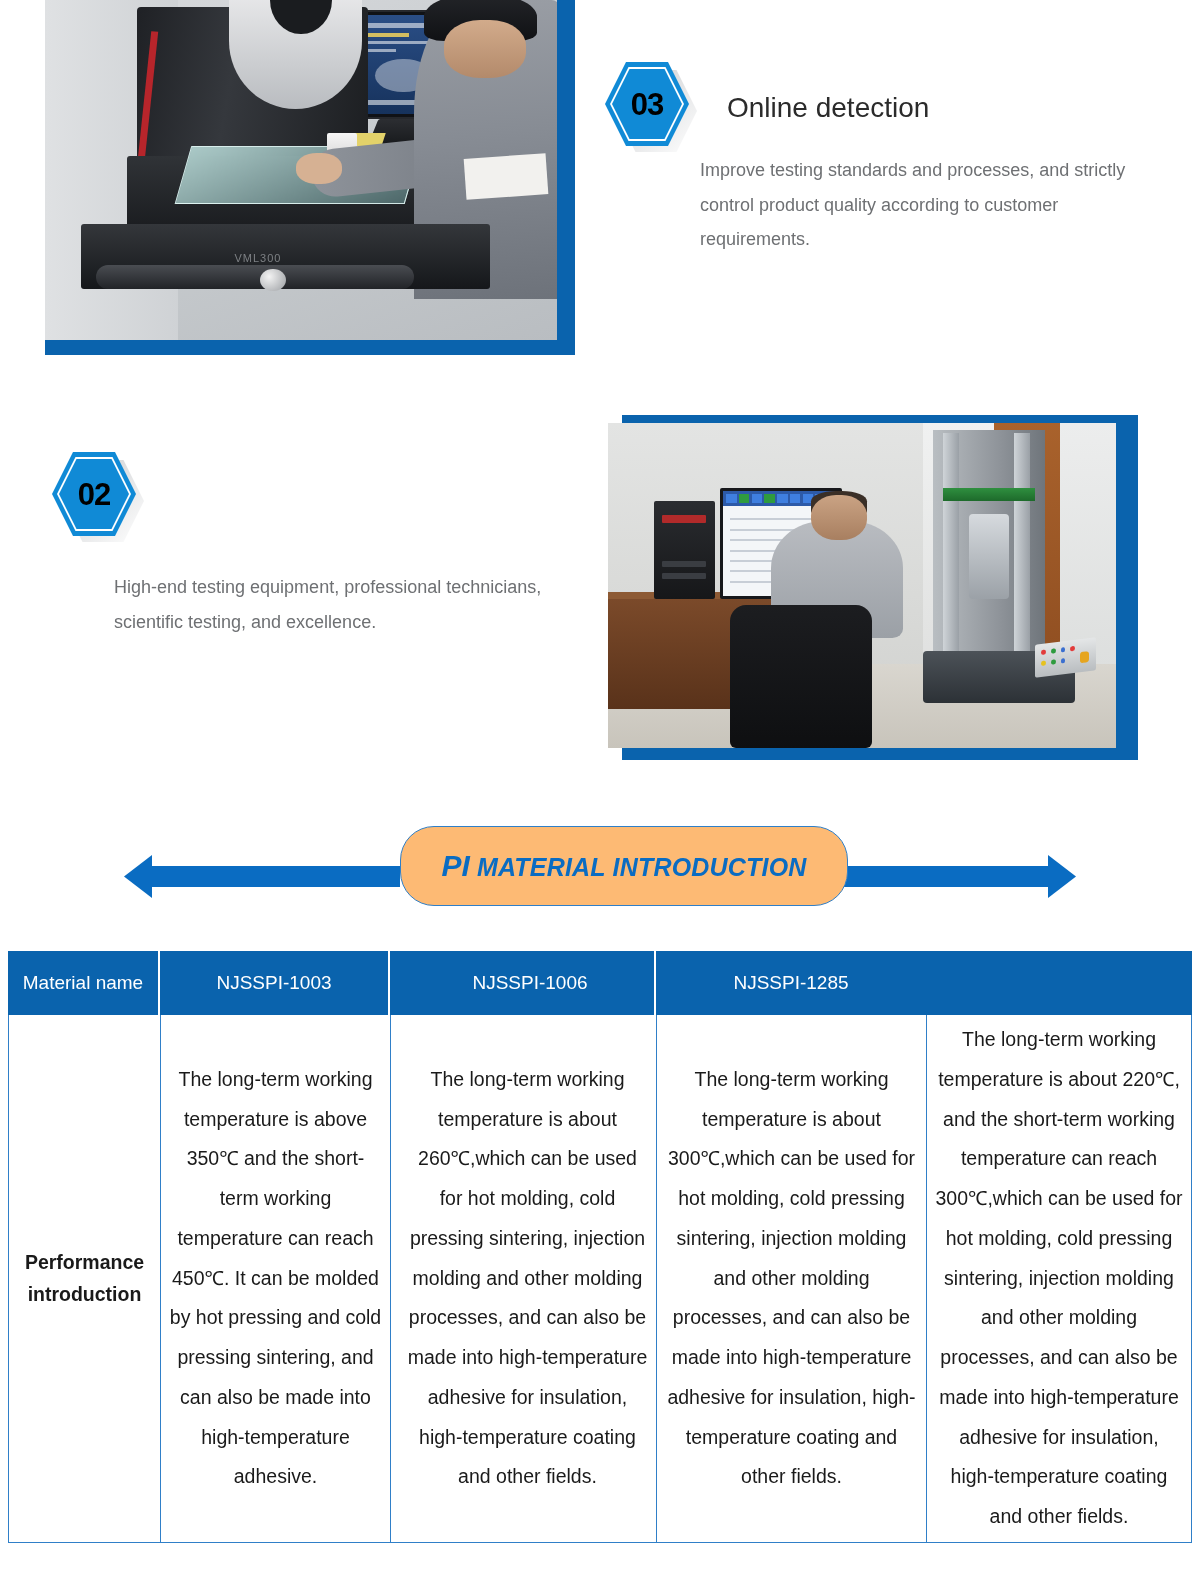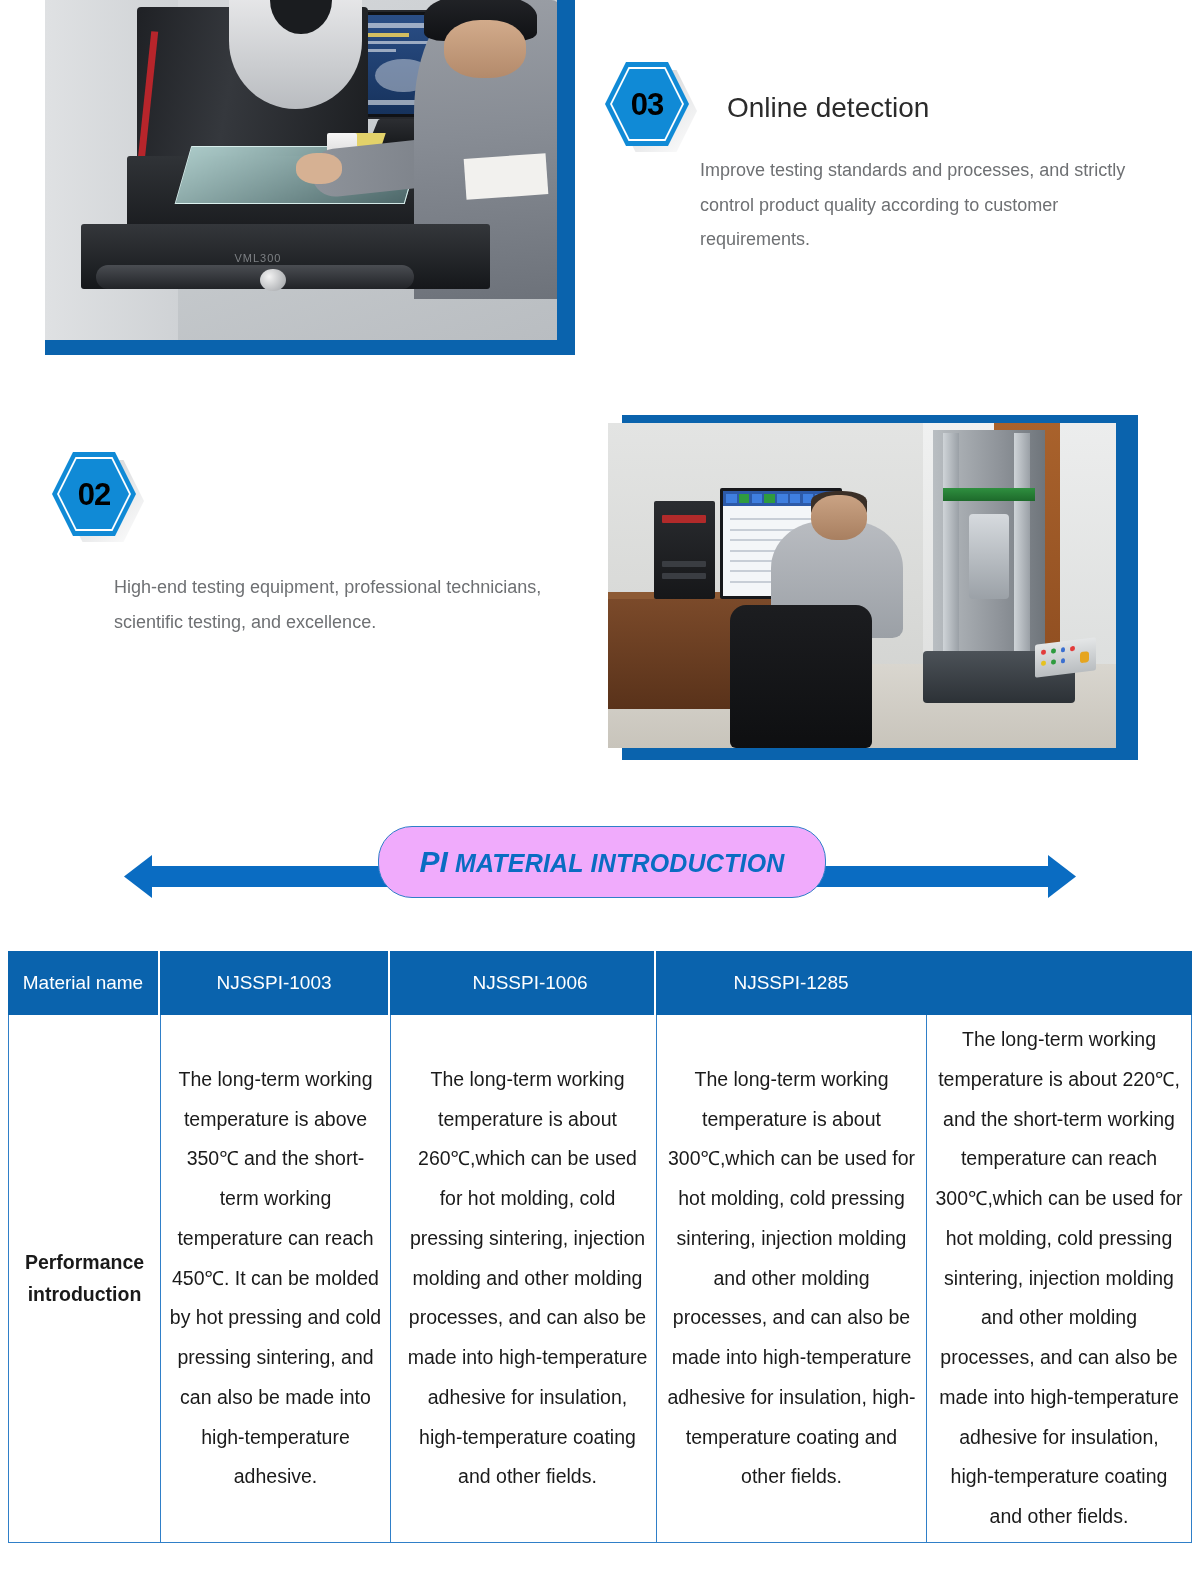--- a/index.html
+++ b/index.html
@@ -162,22 +162,22 @@
     position: absolute; top: 46px; height: 21px; background: #0a6cc2;
   }
   #arrow-left-line  { left: 150px; width: 250px; }
   #arrow-right-line { left: 800px; width: 252px; }
   .arrow-head {
     position: absolute; top: 35px; width: 28px; height: 43px; background: #0a6cc2;
   }
   #arrow-head-left  { left: 124px; clip-path: polygon(100% 0%,100% 100%,0% 50%); }
   #arrow-head-right { left: 1048px; clip-path: polygon(0% 0%,0% 100%,100% 50%); }
   #banner-box {
-    position: absolute; left: 378px; top: 826px; width: 448px; height: 72px;
-    border: 1.6px solid #2f7fc8; border-radius: 34px; background: #f0abfc;
+    position: absolute; left: 400px; top: 826px; width: 448px; height: 80px;
+    border: 1.6px solid #2f7fc8; border-radius: 34px; background: #fdba74;
     display: flex; align-items: center; justify-content: center;
   }
   #banner-text {
     color: #0a6cc2;
     font-style: italic;
     font-weight: 700;
     font-family: "Liberation Sans", sans-serif;
     white-space: nowrap;
   }
   #banner-text .big { font-size: 30px; letter-spacing: 0px; }

